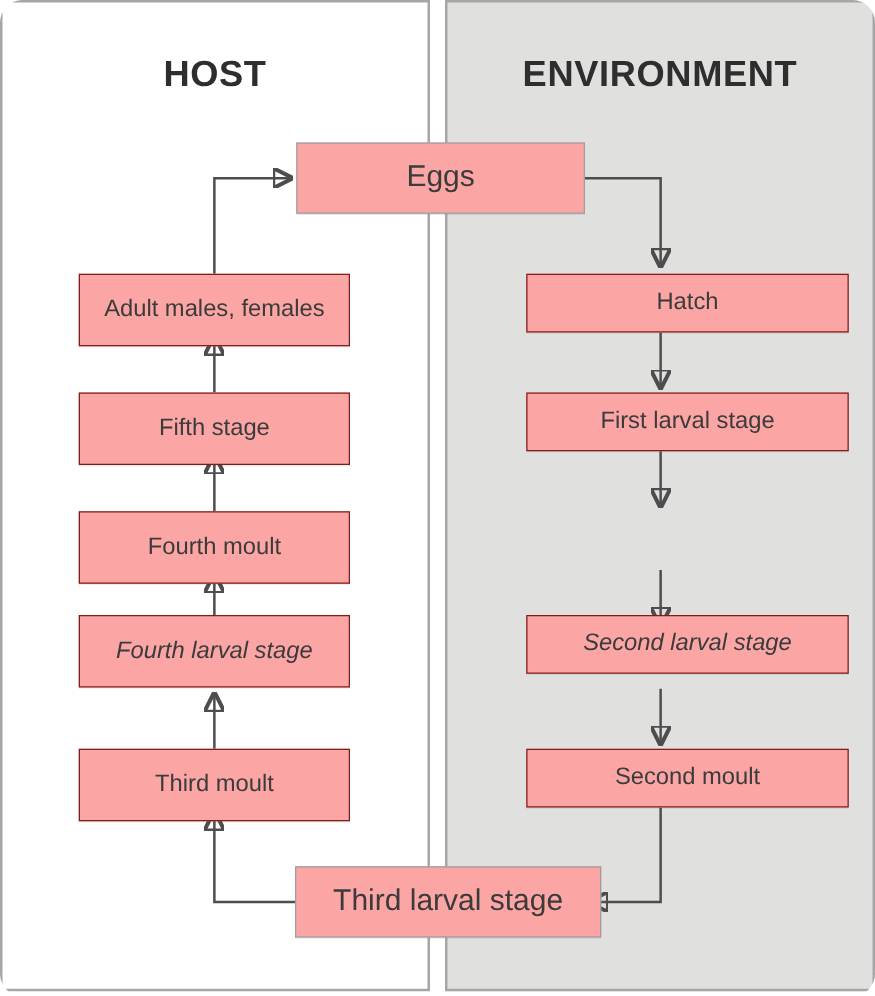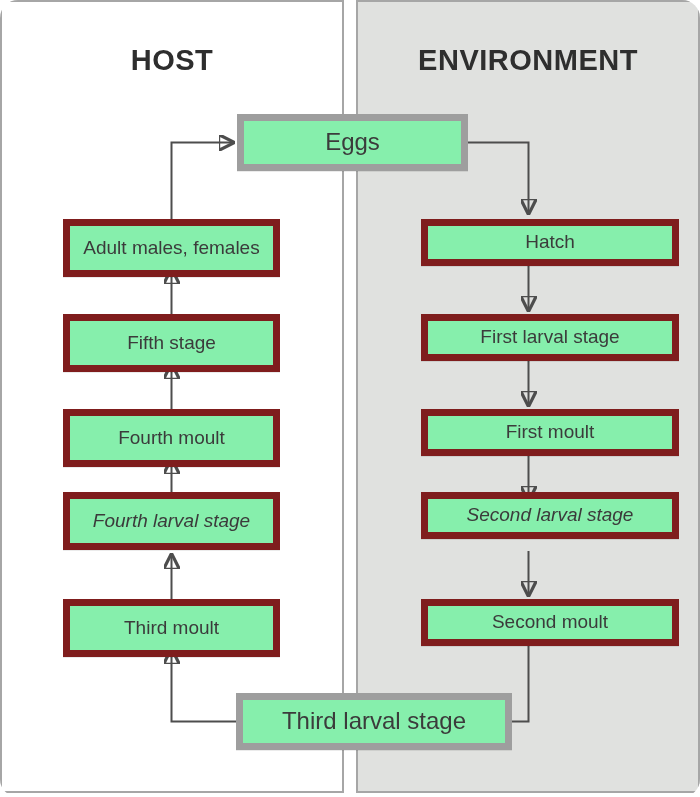--- a/index.html
+++ b/index.html
@@ -40,22 +40,22 @@
     width: 100%;
     text-align: center;
     font-size: 29px;
     font-weight: 700;
     letter-spacing: 0.5px;
     color: #2e2e2e;
   }
   .node {
     position: absolute;
     box-sizing: border-box;
-    background: #86efac;
-    border: 7px solid #7f1d1d;
+    background: #fca5a5;
+    border: 1px solid #7f1d1d;
     box-shadow: 0 1px 0 rgba(0,0,0,0.08);
     display: flex;
     align-items: center;
     justify-content: center;
     text-align: center;
     color: #3b3b3b;
     font-size: 19px;
     line-height: 1.1;
     z-index: 2;
   }
@@ -66,21 +66,21 @@
   
   .col-left  { left: 63px;  width: 217px; height: 58px; }
   .col-right { left: 421px; width: 258px; height: 47px; }
   .row-1 { top: 219px; }
   .row-2 { top: 314px; }
   .row-3 { top: 409px; }
   .row-4 { top: 492px; font-style: italic; }
   .row-5 { top: 599px; }
   
   .node-eggs  { left: 237px; top: 114px; width: 231px; height: 57px; }
-  .node-third { left: 236px; top: 693px; width: 276px; height: 57px; }
+  .node-third { left: 236px; top: 693px; width: 245px; height: 57px; }
 
   svg.arrows {
     position: absolute;
     left: 0;
     top: 0;
     z-index: 1;
   }
   svg.arrows path {
     stroke: #4d4d4d;
     stroke-width: 2;
@@ -125,17 +125,16 @@
   <div class="node big node-third">Third larval stage</div>
 
   <div class="node col-left row-1">Adult males, females</div>
   <div class="node col-left row-2">Fifth stage</div>
   <div class="node col-left row-3">Fourth moult</div>
   <div class="node col-left row-4">Fourth larval stage</div>
   <div class="node col-left row-5">Third moult</div>
 
   <div class="node col-right row-1">Hatch</div>
   <div class="node col-right row-2">First larval stage</div>
-  <div class="node col-right row-3">First moult</div>
   <div class="node col-right row-5">Second moult</div>
   <div class="node col-right row-4">Second larval stage</div>
 
 </div>
 
 </body></html>

